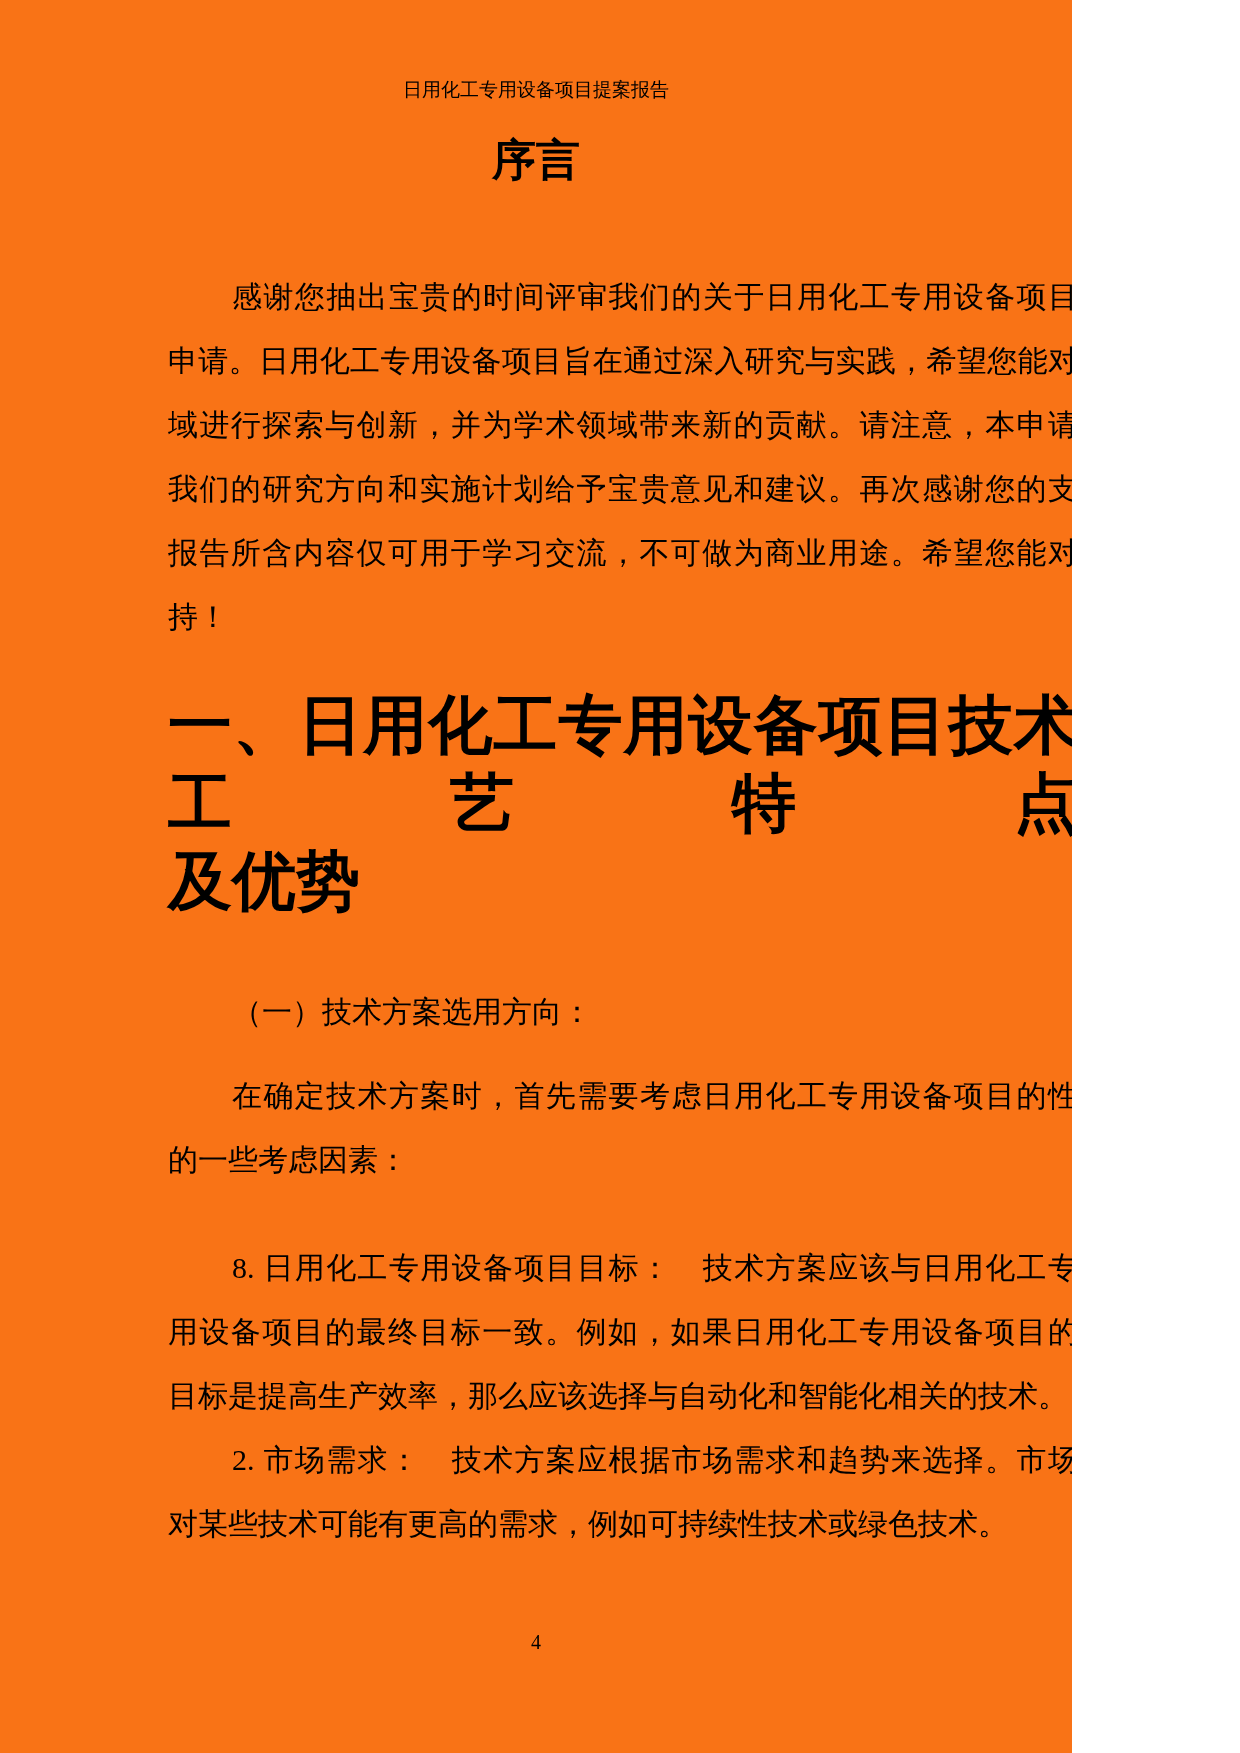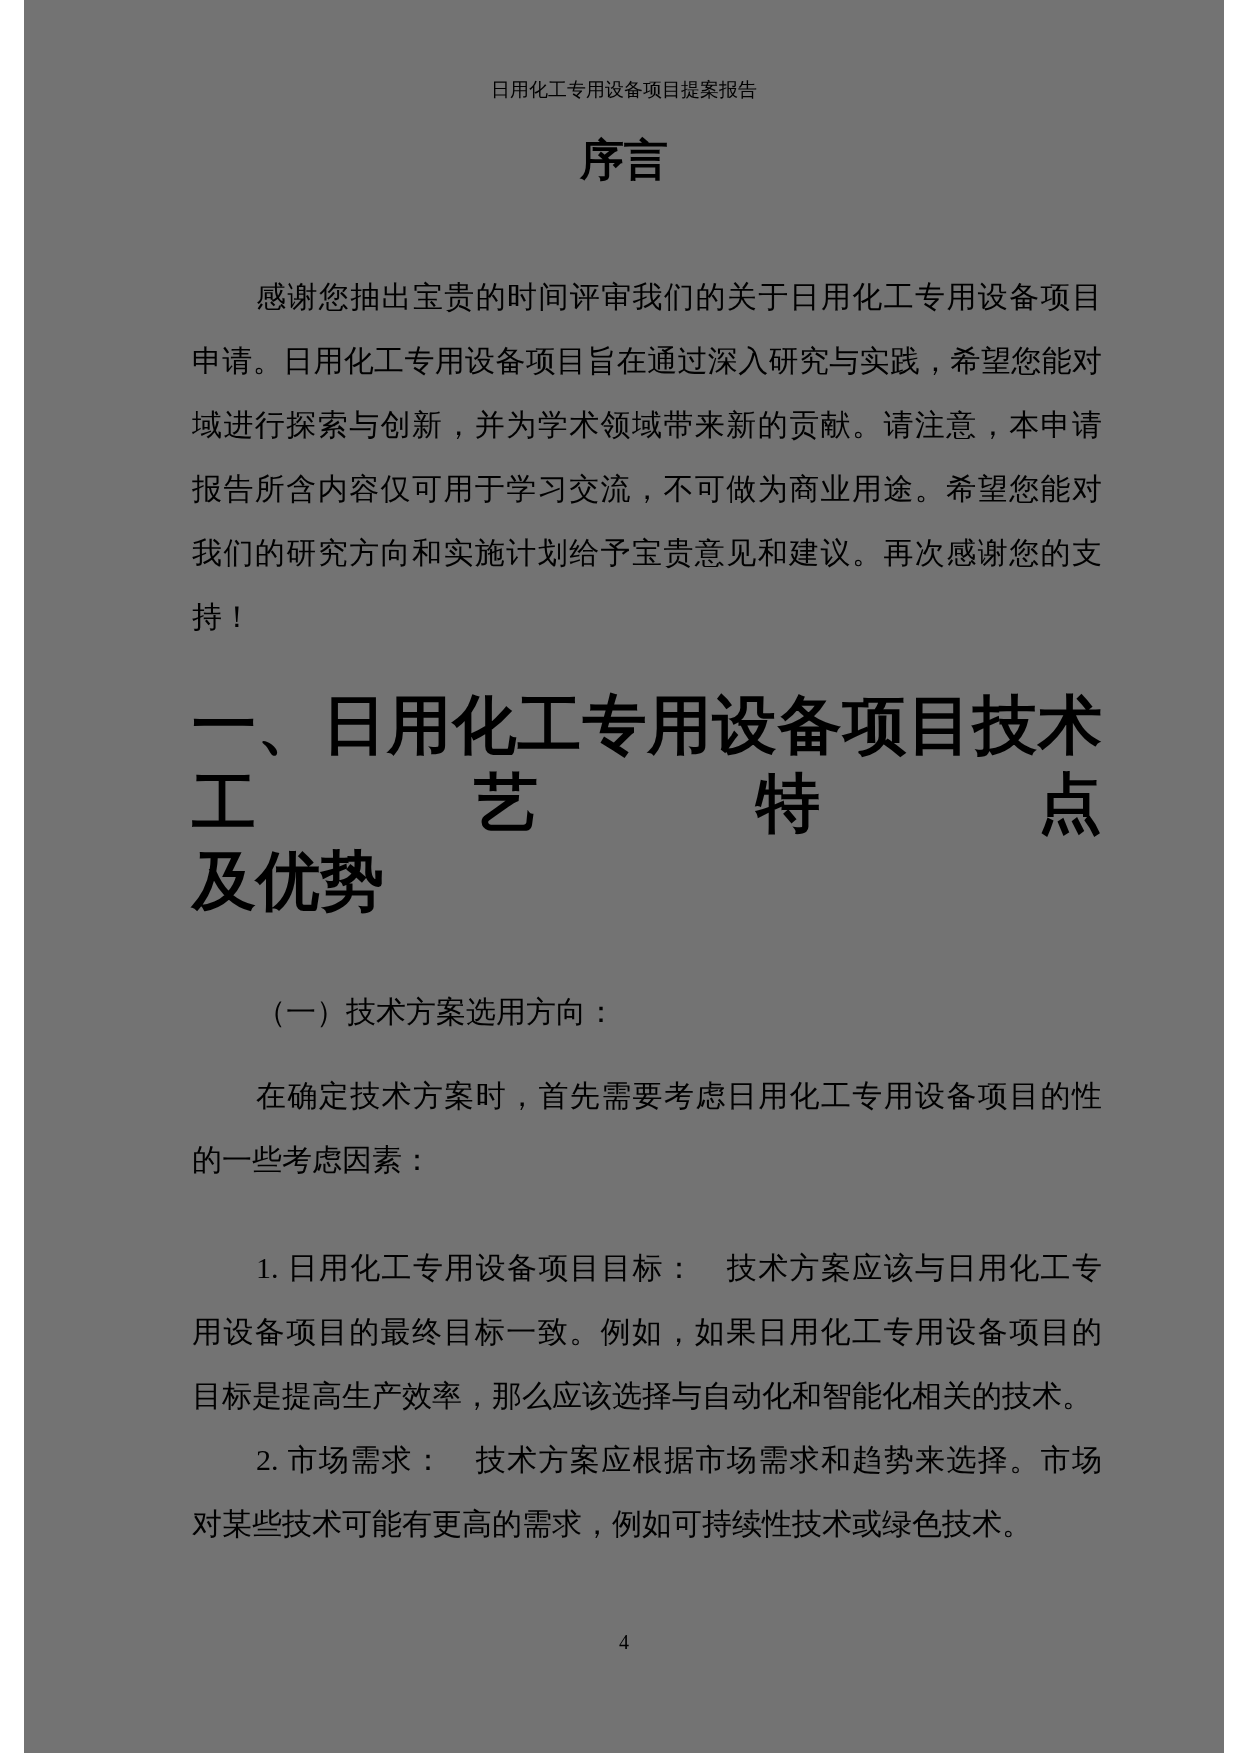--- a/index.html
+++ b/index.html
@@ -2,27 +2,26 @@
 <html><head>
 <meta charset="utf-8">
 <style>
   html, body {
     margin: 0;
     padding: 0;
     background: #ffffff;
   }
   .page {
     position: relative;
-    width: 1200px;
+    width: 1072px;
     height: 1753px;
-    background: #737373;
+    background: #f97316;
     color: #000000;
     overflow: hidden;
     font-family: "Liberation Serif", "DejaVu Serif", serif;
-    margin-left: 24px;
   }
   .abs { position: absolute; }
 
   .running-header {
     left: 0;
     top: 78px;
     width: 100%;
     text-align: center;
     font-size: 19px;
     line-height: 24px;
@@ -84,42 +83,42 @@
 <div class="page">
 
   <div class="abs running-header">日用化工专用设备项目提案报告</div>
 
   <div class="abs doc-title">序言</div>
 
   <div class="abs text-col body-block" style="top:265px;font-family:Liberation Serif, serif;">
       <div class="line" style="padding-left: 64px;">感谢您抽出宝贵的时间评审我们的关于日用化工专用设备项目</div>
       <div class="line">申请。日用化工专用设备项目旨在通过深入研究与实践，希望您能对</div>
       <div class="line">域进行探索与创新，并为学术领域带来新的贡献。请注意，本申请</div>
+      <div class="line">我们的研究方向和实施计划给予宝贵意见和建议。再次感谢您的支</div>
       <div class="line">报告所含内容仅可用于学习交流，不可做为商业用途。希望您能对</div>
-      <div class="line">我们的研究方向和实施计划给予宝贵意见和建议。再次感谢您的支</div>
       <div class="line line-last">持！</div>
     </div>
 
   <div class="abs text-col h2-block" style="top:686px;">
       <div class="line">一、日用化工专用设备项目技术工艺特点</div>
       <div class="line line-last">及优势</div>
     </div>
 
 
   <div class="abs text-col body-block" style="top:980px;">
       <div class="line line-last" style="padding-left: 64px;">（一）技术方案选用方向：</div>
     </div>
 
   <div class="abs text-col body-block" style="top:1064px;">
       <div class="line" style="padding-left: 64px;">在确定技术方案时，首先需要考虑日用化工专用设备项目的性</div>
       <div class="line line-last">的一些考虑因素：</div>
     </div>
 
   <div class="abs text-col body-block" style="top:1236px;">
-      <div class="line" style="padding-left: 64px;">1. 日用化工专用设备项目目标：　技术方案应该与日用化工专</div>
+      <div class="line" style="padding-left: 64px;">8. 日用化工专用设备项目目标：　技术方案应该与日用化工专</div>
       <div class="line">用设备项目的最终目标一致。例如，如果日用化工专用设备项目的</div>
       <div class="line line-last">目标是提高生产效率，那么应该选择与自动化和智能化相关的技术。</div>
     </div>
 
   <div class="abs text-col body-block" style="top:1428px;">
       <div class="line" style="padding-left: 64px;">2. 市场需求：　技术方案应根据市场需求和趋势来选择。市场</div>
       <div class="line line-last">对某些技术可能有更高的需求，例如可持续性技术或绿色技术。</div>
     </div>
 
   <div class="abs page-number">4</div>

